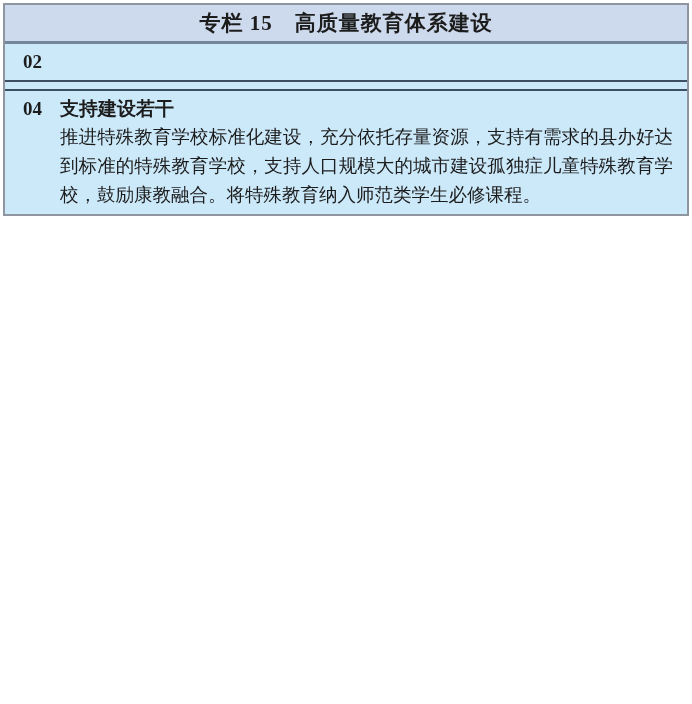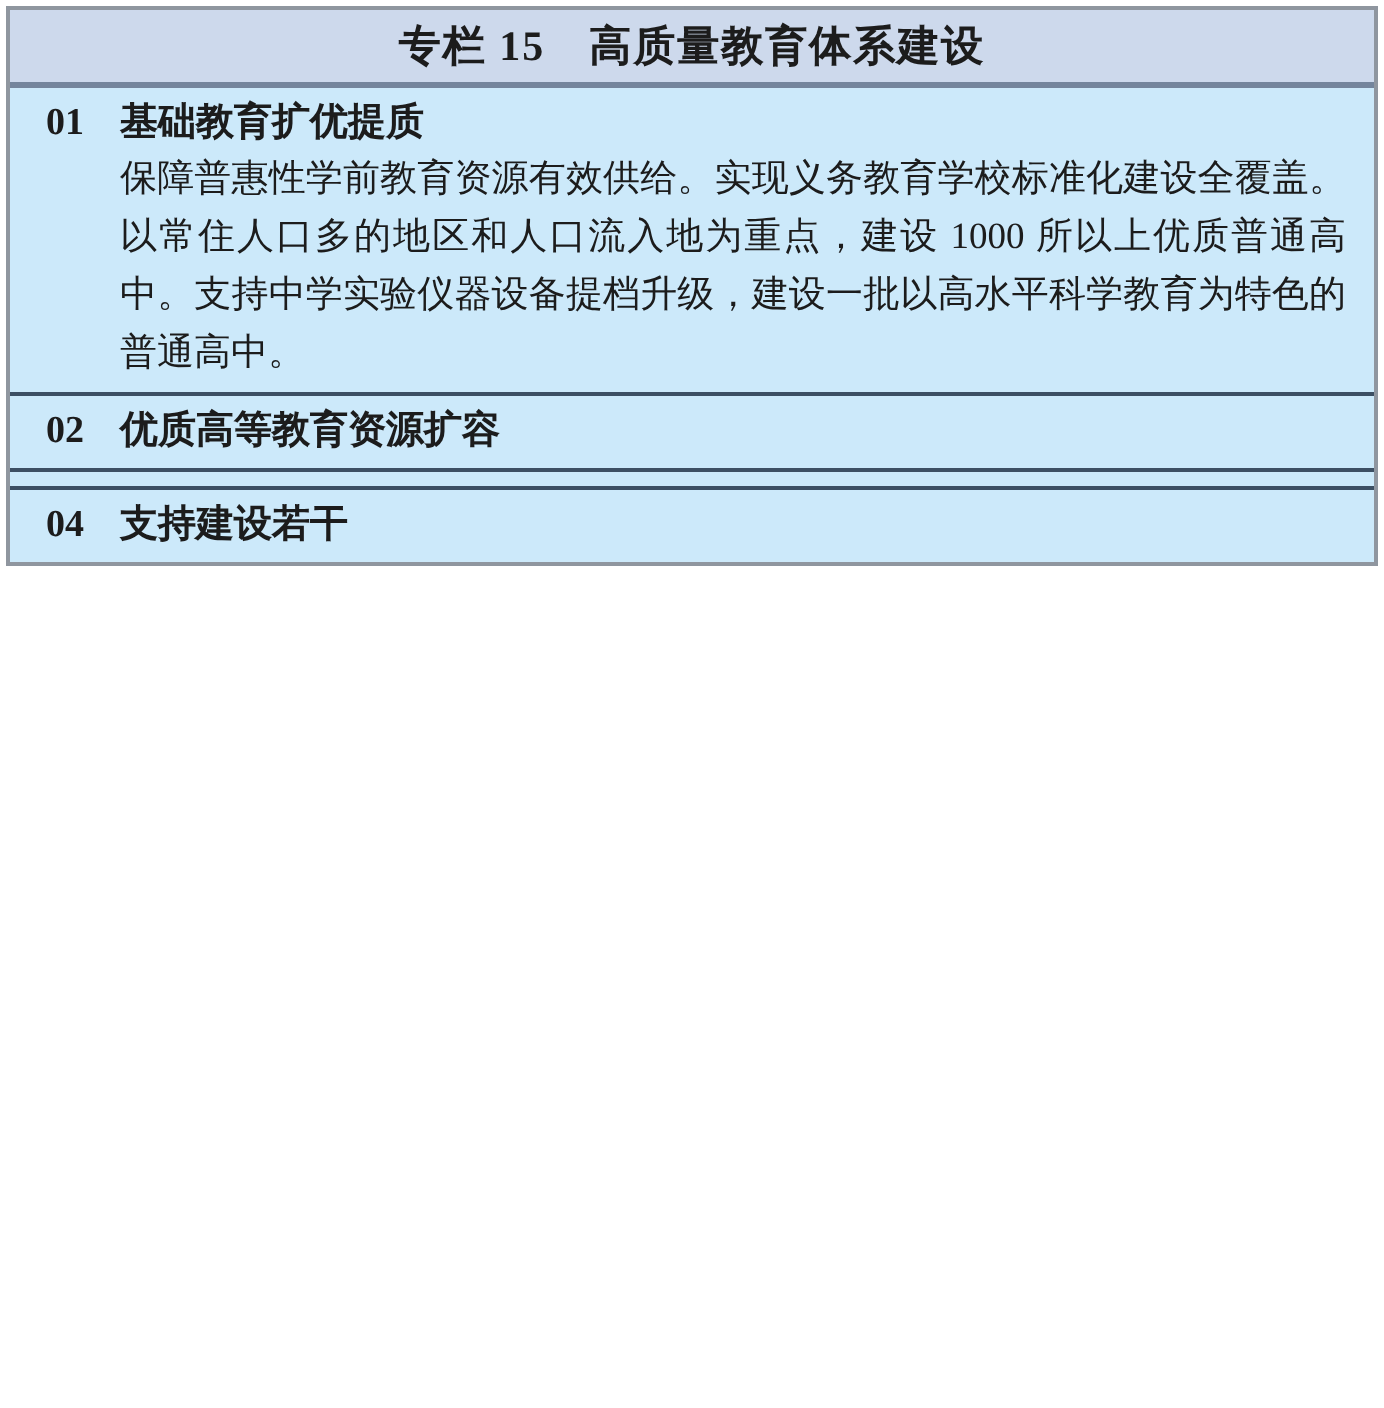--- a/index.html
+++ b/index.html
@@ -65,41 +65,34 @@
   }
 </style>
 </head>
 <body>
 
 <div class="page">
   <div class="panel">
 
     <div class="panel-header">专栏 15　高质量教育体系建设</div>
 
-    <div class="section">
-      <div class="section-head">
-        <span class="section-num">01</span>
-        <span class="section-title">基础教育扩优提质</span>
-      </div>
-      <p class="section-body">保障普惠性学前教育资源有效供给。实现义务教育学校标准化建设全覆盖。以常住人口多的地区和人口流入地为重点，建设 1000 所以上优质普通高中。支持中学实验仪器设备提档升级，建设一批以高水平科学教育为特色的普通高中。</p>
-    </div>
 
     <div class="section">
       <div class="section-head">
         <span class="section-num">02</span>
-        <span class="section-title">优质高等教育资源扩容</span>
       </div>
     </div>
 
     <div class="section">
     </div>
 
     <div class="section">
       <div class="section-head">
         <span class="section-num">04</span>
         <span class="section-title">支持建设若干</span>
       </div>
+      <p class="section-body">推进特殊教育学校标准化建设，充分依托存量资源，支持有需求的县办好达到标准的特殊教育学校，支持人口规模大的城市建设孤独症儿童特殊教育学校，鼓励康教融合。将特殊教育纳入师范类学生必修课程。</p>
     </div>
 
   </div>
 
   <div class="bottom-bar"></div>
 </div>
 
 </body></html>

